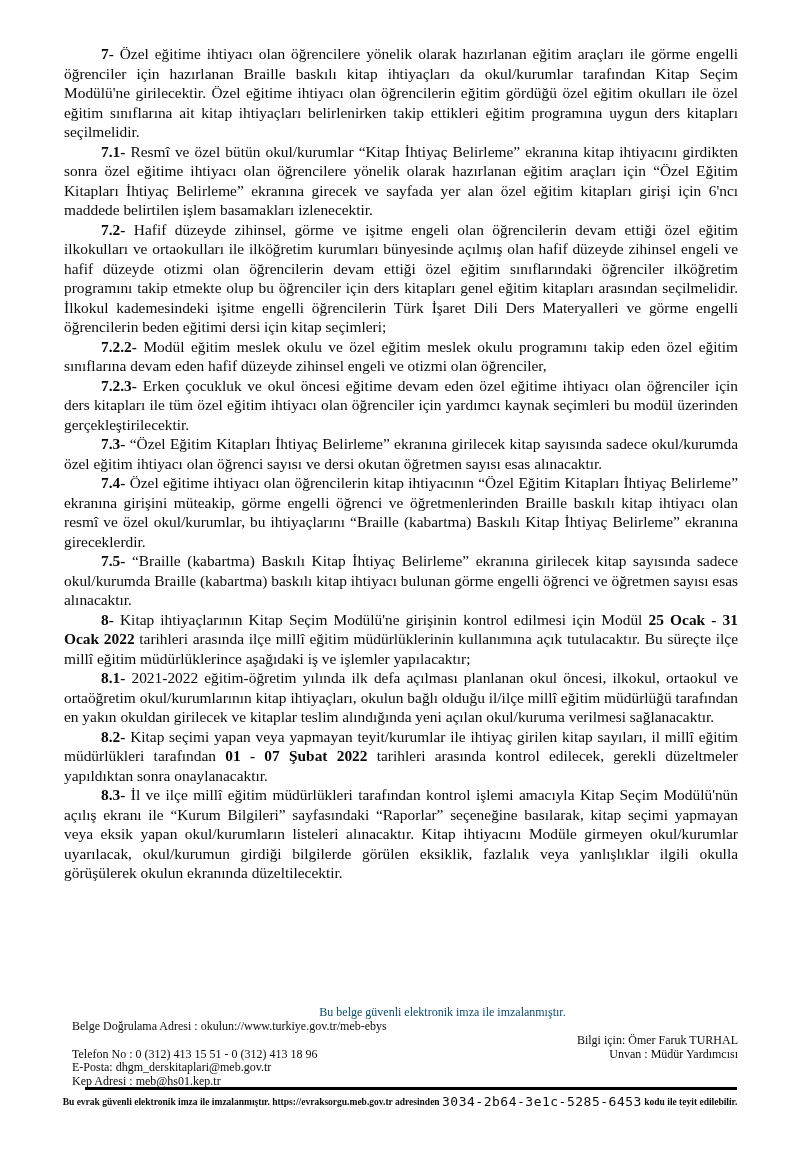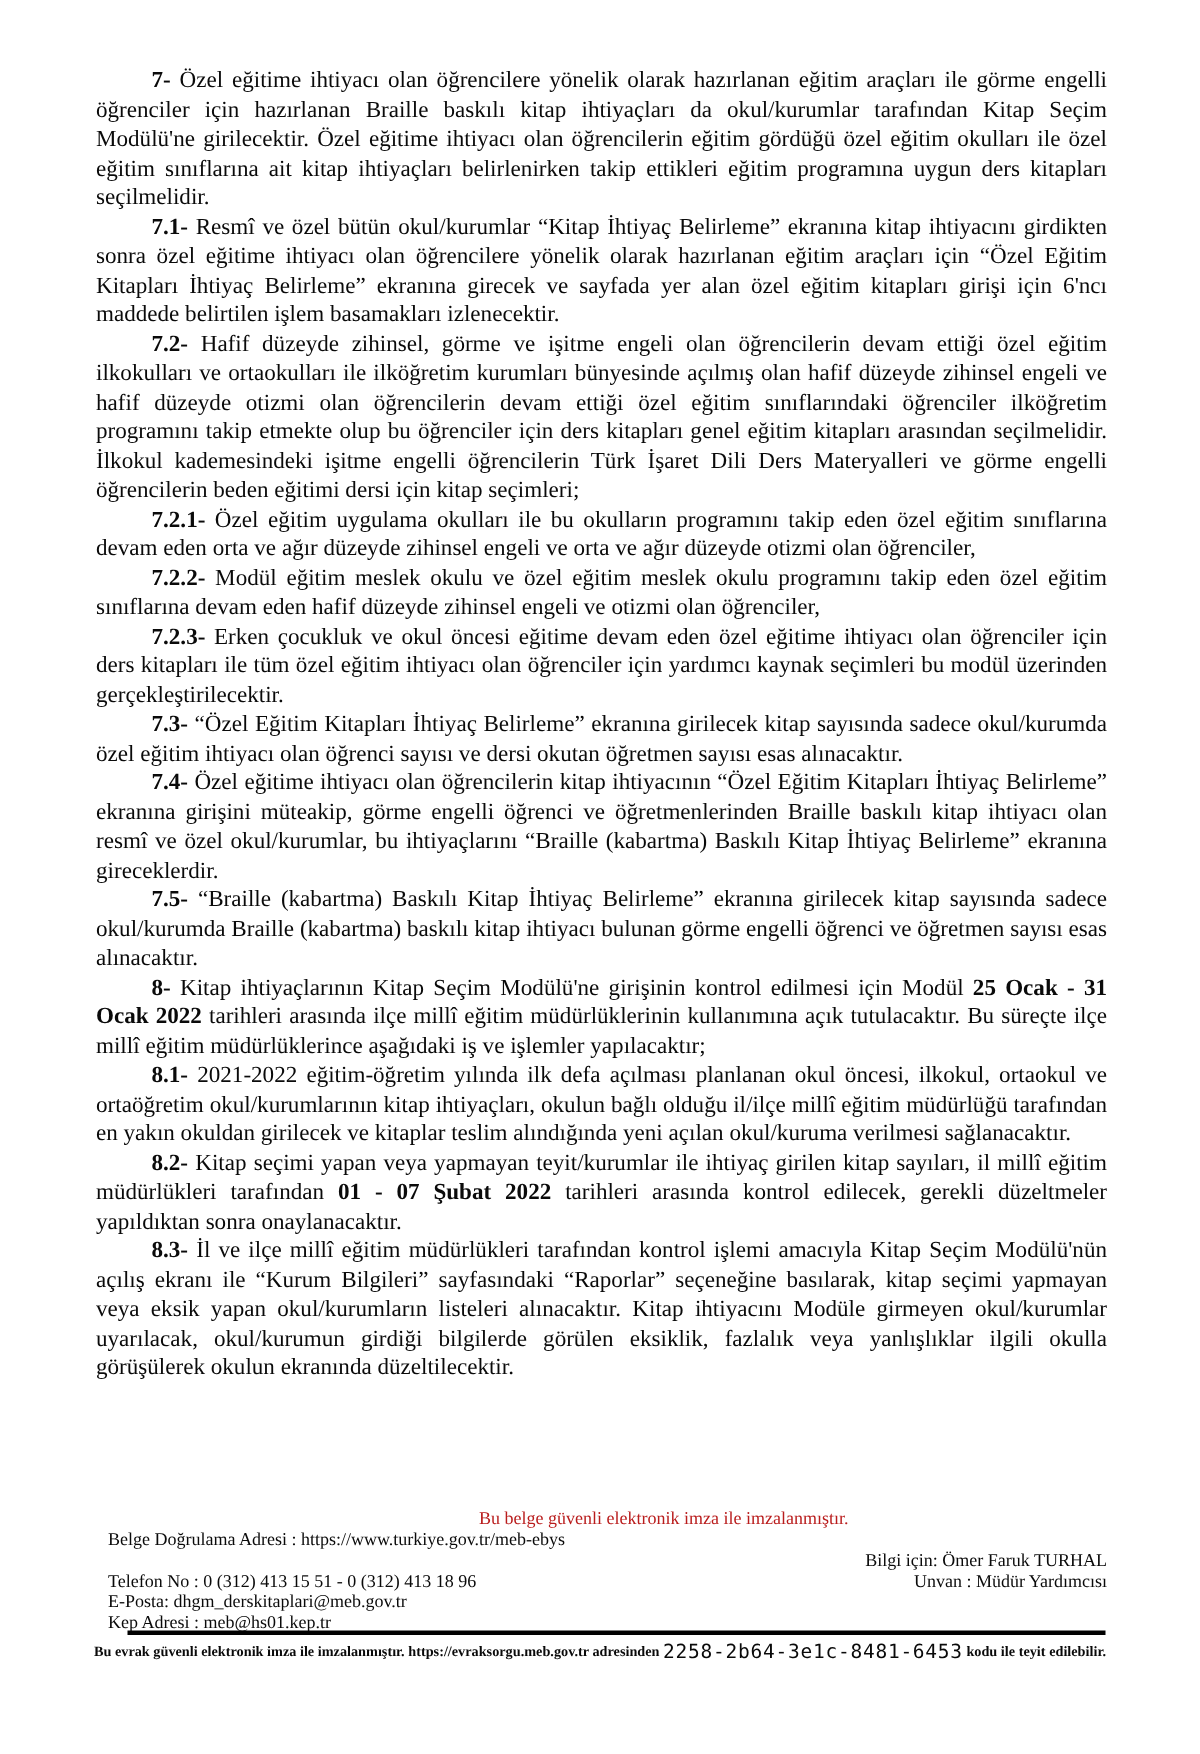--- a/index.html
+++ b/index.html
@@ -80,38 +80,37 @@
 </style>
 </head>
 <body>
 
 <div class="page">
 
   <div class="content" id="paragraphs">
       <p class="para"><span class="num">7-</span><span class="run"> Özel eğitime ihtiyacı olan öğrencilere yönelik olarak hazırlanan eğitim araçları ile görme engelli öğrenciler için hazırlanan Braille baskılı kitap ihtiyaçları da okul/kurumlar tarafından Kitap Seçim Modülü'ne girilecektir. Özel eğitime ihtiyacı olan öğrencilerin eğitim gördüğü özel eğitim okulları ile özel eğitim sınıflarına ait kitap ihtiyaçları belirlenirken takip ettikleri eğitim programına uygun ders kitapları seçilmelidir.</span></p>
       <p class="para"><span class="num">7.1-</span><span class="run"> Resmî ve özel bütün okul/kurumlar “Kitap İhtiyaç Belirleme” ekranına kitap ihtiyacını girdikten sonra özel eğitime ihtiyacı olan öğrencilere yönelik olarak hazırlanan eğitim araçları için “Özel Eğitim Kitapları İhtiyaç Belirleme” ekranına girecek ve sayfada yer alan özel eğitim kitapları girişi için 6'ncı maddede belirtilen işlem basamakları izlenecektir.</span></p>
       <p class="para"><span class="num">7.2-</span><span class="run"> Hafif düzeyde zihinsel, görme ve işitme engeli olan öğrencilerin devam ettiği özel eğitim ilkokulları ve ortaokulları ile ilköğretim kurumları bünyesinde açılmış olan hafif düzeyde zihinsel engeli ve hafif düzeyde otizmi olan öğrencilerin devam ettiği özel eğitim sınıflarındaki öğrenciler ilköğretim programını takip etmekte olup bu öğrenciler için ders kitapları genel eğitim kitapları arasından seçilmelidir. İlkokul kademesindeki işitme engelli öğrencilerin Türk İşaret Dili Ders Materyalleri ve görme engelli öğrencilerin beden eğitimi dersi için kitap seçimleri;</span></p>
-      <p class="para"><span class="num">7.2.1-</span><span class="run"> Özel eğitim uygulama okulları ile bu okulların programını takip eden özel eğitim sınıflarına devam eden orta ve ağır düzeyde zihinsel engeli ve orta ve ağır düzeyde otizmi olan öğrenciler,</span></p>
       <p class="para"><span class="num">7.2.2-</span><span class="run"> Modül eğitim meslek okulu ve özel eğitim meslek okulu programını takip eden özel eğitim sınıflarına devam eden hafif düzeyde zihinsel engeli ve otizmi olan öğrenciler,</span></p>
       <p class="para"><span class="num">7.2.3-</span><span class="run"> Erken çocukluk ve okul öncesi eğitime devam eden özel eğitime ihtiyacı olan öğrenciler için ders kitapları ile tüm özel eğitim ihtiyacı olan öğrenciler için yardımcı kaynak seçimleri bu modül üzerinden gerçekleştirilecektir.</span></p>
       <p class="para"><span class="num">7.3-</span><span class="run"> “Özel Eğitim Kitapları İhtiyaç Belirleme” ekranına girilecek kitap sayısında sadece okul/kurumda özel eğitim ihtiyacı olan öğrenci sayısı ve dersi okutan öğretmen sayısı esas alınacaktır.</span></p>
       <p class="para"><span class="num">7.4-</span><span class="run"> Özel eğitime ihtiyacı olan öğrencilerin kitap ihtiyacının “Özel Eğitim Kitapları İhtiyaç Belirleme” ekranına girişini müteakip, görme engelli öğrenci ve öğretmenlerinden Braille baskılı kitap ihtiyacı olan resmî ve özel okul/kurumlar, bu ihtiyaçlarını “Braille (kabartma) Baskılı Kitap İhtiyaç Belirleme” ekranına gireceklerdir.</span></p>
       <p class="para"><span class="num">7.5-</span><span class="run"> “Braille (kabartma) Baskılı Kitap İhtiyaç Belirleme” ekranına girilecek kitap sayısında sadece okul/kurumda Braille (kabartma) baskılı kitap ihtiyacı bulunan görme engelli öğrenci ve öğretmen sayısı esas alınacaktır.</span></p>
       <p class="para"><span class="num">8-</span><span class="run"> Kitap ihtiyaçlarının Kitap Seçim Modülü'ne girişinin kontrol edilmesi için Modül </span><span class="run-bold">25 Ocak - 31 Ocak 2022</span><span class="run"> tarihleri arasında ilçe millî eğitim müdürlüklerinin kullanımına açık tutulacaktır. Bu süreçte ilçe millî eğitim müdürlüklerince aşağıdaki iş ve işlemler yapılacaktır;</span></p>
       <p class="para"><span class="num">8.1-</span><span class="run"> 2021-2022 eğitim-öğretim yılında ilk defa açılması planlanan okul öncesi, ilkokul, ortaokul ve ortaöğretim okul/kurumlarının kitap ihtiyaçları, okulun bağlı olduğu il/ilçe millî eğitim müdürlüğü tarafından en yakın okuldan girilecek ve kitaplar teslim alındığında yeni açılan okul/kuruma verilmesi sağlanacaktır.</span></p>
       <p class="para"><span class="num">8.2-</span><span class="run"> Kitap seçimi yapan veya yapmayan teyit/kurumlar ile ihtiyaç girilen kitap sayıları, il millî eğitim müdürlükleri tarafından </span><span class="run-bold">01 - 07 Şubat 2022</span><span class="run"> tarihleri arasında kontrol edilecek, gerekli düzeltmeler yapıldıktan sonra onaylanacaktır.</span></p>
       <p class="para"><span class="num">8.3-</span><span class="run"> İl ve ilçe millî eğitim müdürlükleri tarafından kontrol işlemi amacıyla Kitap Seçim Modülü'nün açılış ekranı ile “Kurum Bilgileri” sayfasındaki “Raporlar” seçeneğine basılarak, kitap seçimi yapmayan veya eksik yapan okul/kurumların listeleri alınacaktır. Kitap ihtiyacını Modüle girmeyen okul/kurumlar uyarılacak, okul/kurumun girdiği bilgilerde görülen eksiklik, fazlalık veya yanlışlıklar ilgili okulla görüşülerek okulun ekranında düzeltilecektir.</span></p>
     </div>
 
-  <div class="sig-red" style="color: #b91c1c;">Bu belge güvenli  elektronik imza ile imzalanmıştır.</div>
+  <div class="sig-red" style="color: #0c4a6e;">Bu belge güvenli  elektronik imza ile imzalanmıştır.</div>
 
   <div class="footer-grid">
     <div class="f-row">
       <span class="f-right">
-          <span>Belge Doğrulama Adresi : https://www.turkiye.gov.tr/meb-ebys</span>
+          <span>Belge Doğrulama Adresi : okulun://www.turkiye.gov.tr/meb-ebys</span>
         </span>
     </div>
     <div class="f-row">
       <span class="f-left"></span>
       <span class="f-right">
           <span>Bilgi için:  Ömer Faruk TURHAL</span>
         </span>
     </div>
     <div class="f-row">
       <span class="f-left">Telefon No : 0 (312) 413 15 51 - 0 (312) 413 18 96</span>
@@ -126,18 +125,18 @@
       <span class="f-left">Kep Adresi : meb@hs01.kep.tr</span>
       <span class="f-right"></span>
     </div>
   </div>
 
   <div class="rule"></div>
 
   <div class="verify">
     <span>Bu evrak güvenli elektronik imza ile imzalanmıştır. https://evraksorgu.meb.gov.tr adresinden</span>
     <span> </span>
-    <span class="code">2258-2b64-3e1c-8481-6453</span>
+    <span class="code">3034-2b64-3e1c-5285-6453</span>
     <span> </span>
     <span>kodu ile teyit edilebilir.</span>
   </div>
 
 </div>
 
 </body></html>

